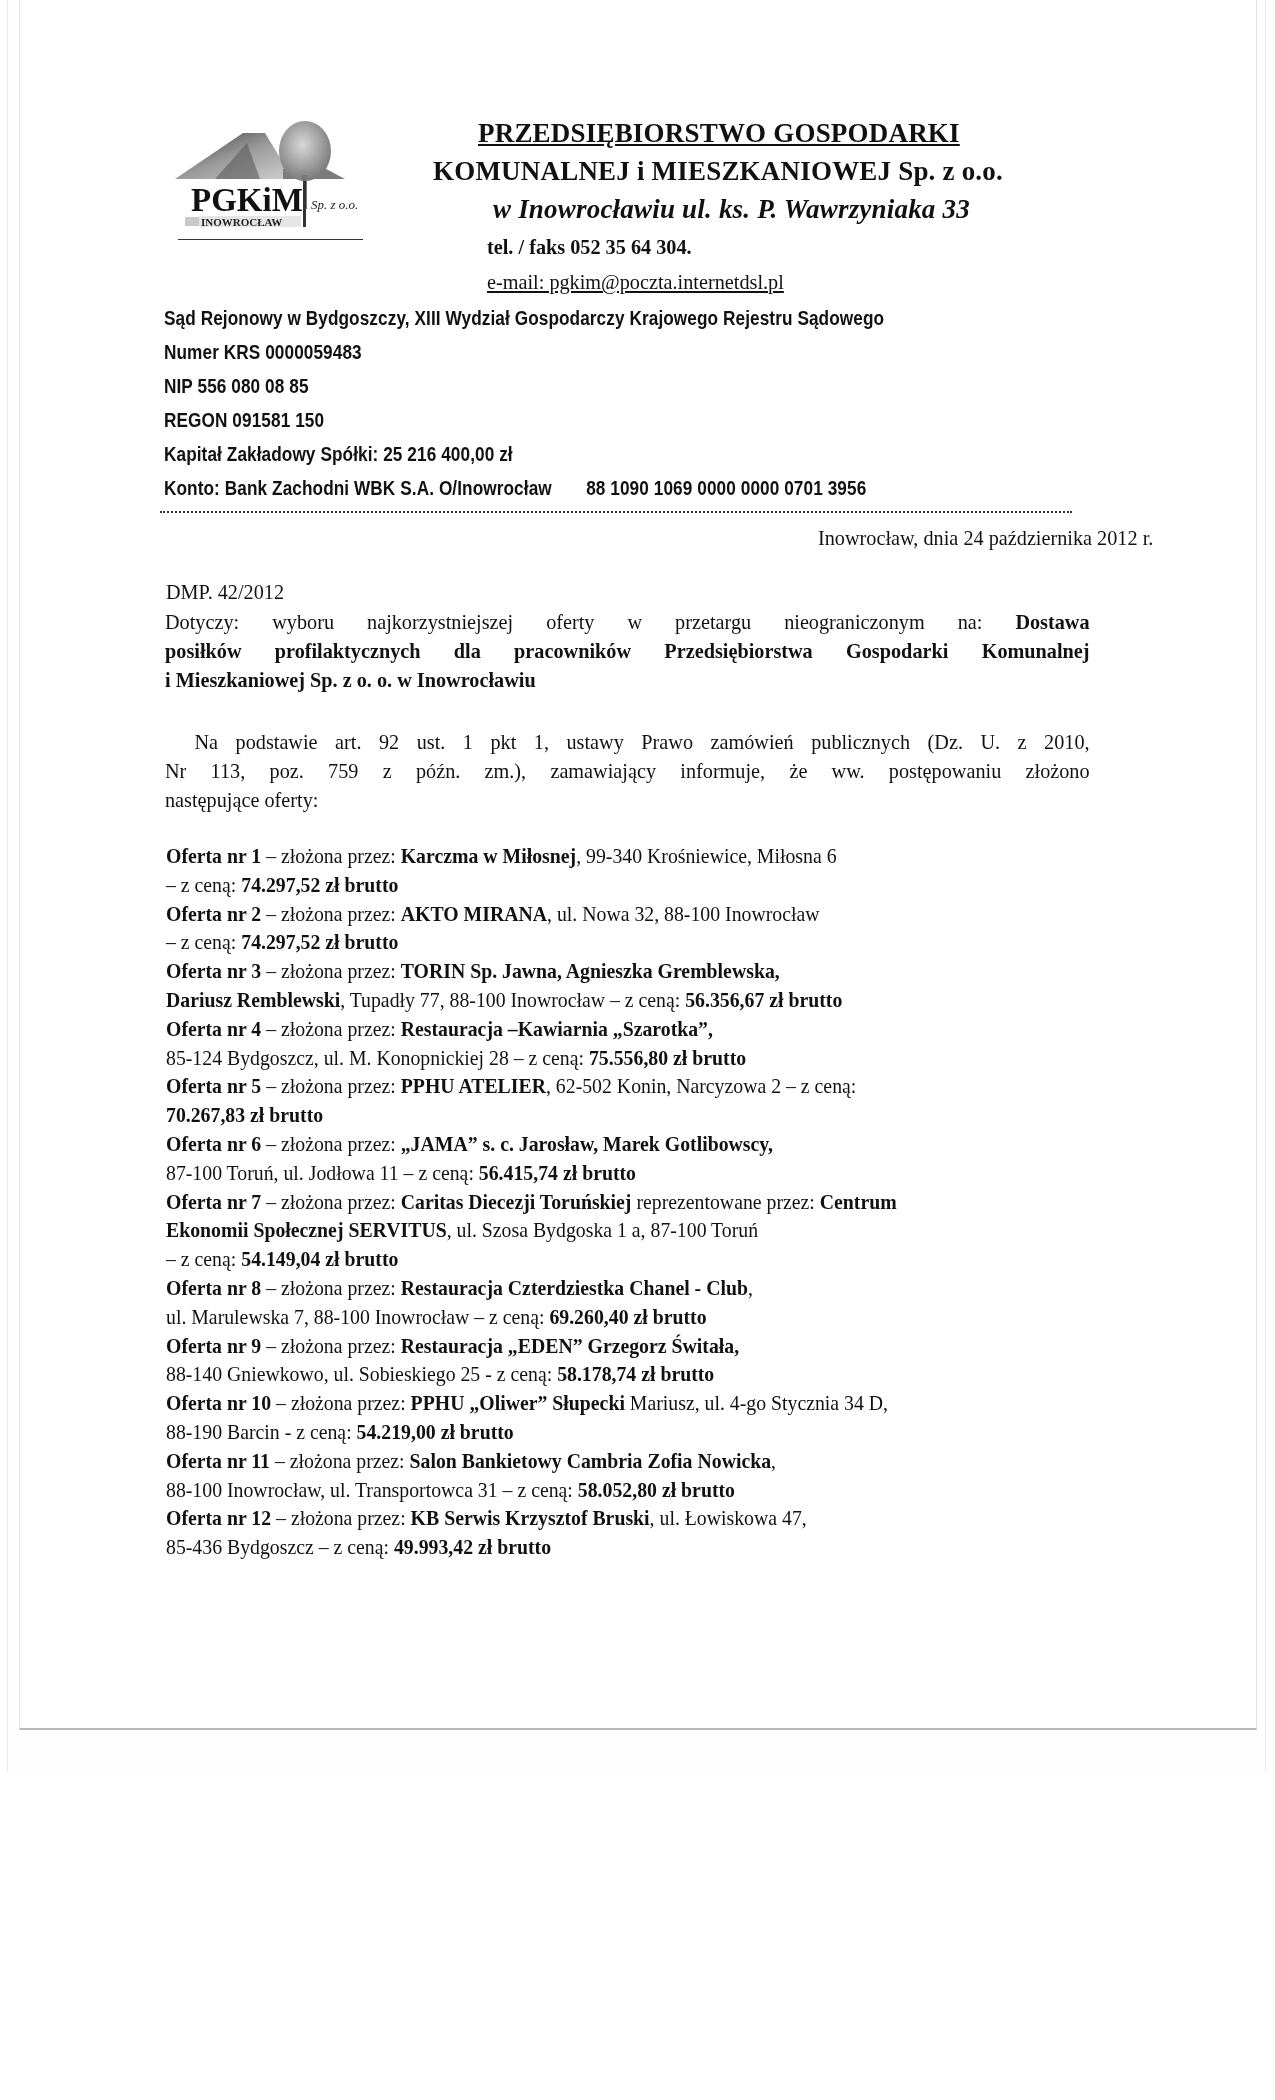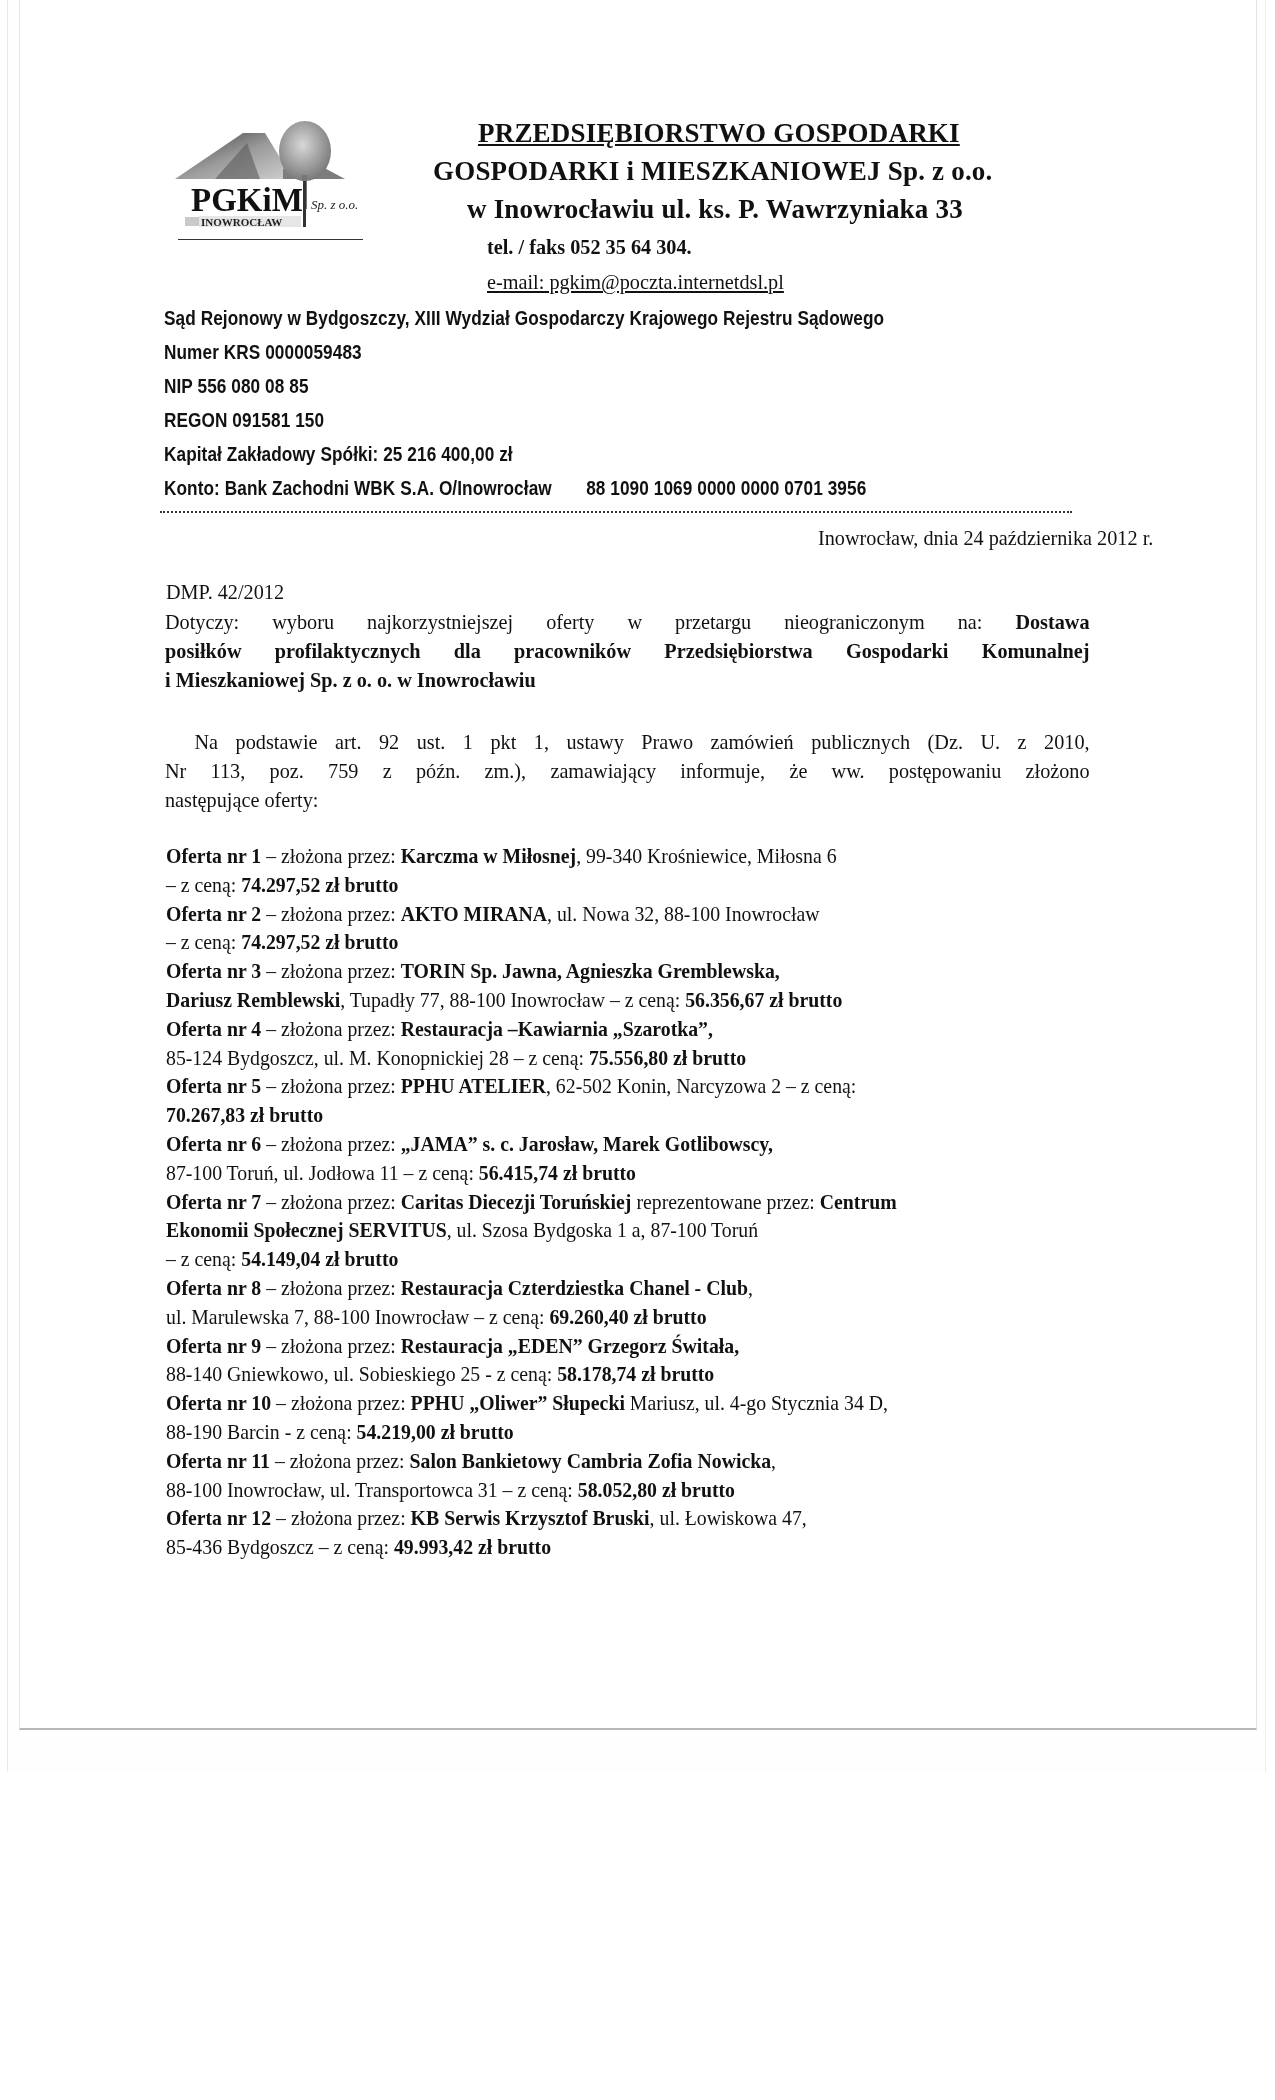--- a/index.html
+++ b/index.html
@@ -66,22 +66,22 @@
   <rect x="138" y="68" width="3" height="46" fill="#333"></rect>
   <text x="26" y="98" font-family="Liberation Serif, serif" font-weight="bold" font-size="33" fill="#111">PGKiM</text>
   <rect x="20" y="104" width="14" height="9" fill="#c9c9c9"></rect>
   <rect x="34" y="103" width="102" height="11" fill="#e6e6e6"></rect>
   <text x="36" y="113" font-family="Liberation Serif, serif" font-weight="bold" font-size="11" fill="#222">INOWROCŁAW</text>
   <text x="146" y="96" font-family="Liberation Serif, serif" font-style="italic" font-size="13" fill="#222">Sp. z o.o.</text>
 </svg>
 <div class="logo-line"></div>
 
 <div class="abs lh" style="left:478px; top:118px;text-decoration:underline;">PRZEDSIĘBIORSTWO GOSPODARKI</div>
-<div class="abs lh" style="left:433px; top:156px;">GOSPODARKI i MIESZKANIOWEJ Sp. z o.o.</div>
-<div class="abs lh" style="left:467px; top:194px;">w Inowrocławiu ul. ks. P. Wawrzyniaka 33</div>
+<div class="abs lh" style="left:433px; top:156px;">KOMUNALNEJ i MIESZKANIOWEJ Sp. z o.o.</div>
+<div class="abs lh" style="left:493px; top:194px;font-style:italic;">w Inowrocławiu ul. ks. P. Wawrzyniaka 33</div>
 <div class="abs lh-small cond" style="left:487px; top:234px;">tel. / faks 052 35 64 304.</div>
 <div class="abs email cond" style="left:487px; top:269px;">e-mail: pgkim@poczta.internetdsl.pl</div>
 
 <div class="abs reg" style="left:164px; top:307px;">Sąd Rejonowy w Bydgoszczy, XIII Wydział Gospodarczy Krajowego Rejestru Sądowego</div>
 <div class="abs reg" style="left:164px; top:341px;">Numer KRS 0000059483</div>
 <div class="abs reg" style="left:164px; top:375px;">NIP 556 080 08 85</div>
 <div class="abs reg" style="left:164px; top:409px;">REGON 091581 150</div>
 <div class="abs reg" style="left:164px; top:443px;">Kapitał Zakładowy Spółki: 25 216 400,00 zł</div>
 <div class="abs reg" style="left:164px; top:477px;">
   <span>Konto: Bank Zachodni WBK S.A. O/Inowrocław</span><span style="display:inline-block;width:40px;"></span><span>88 1090 1069 0000 0000 0701 3956</span>

